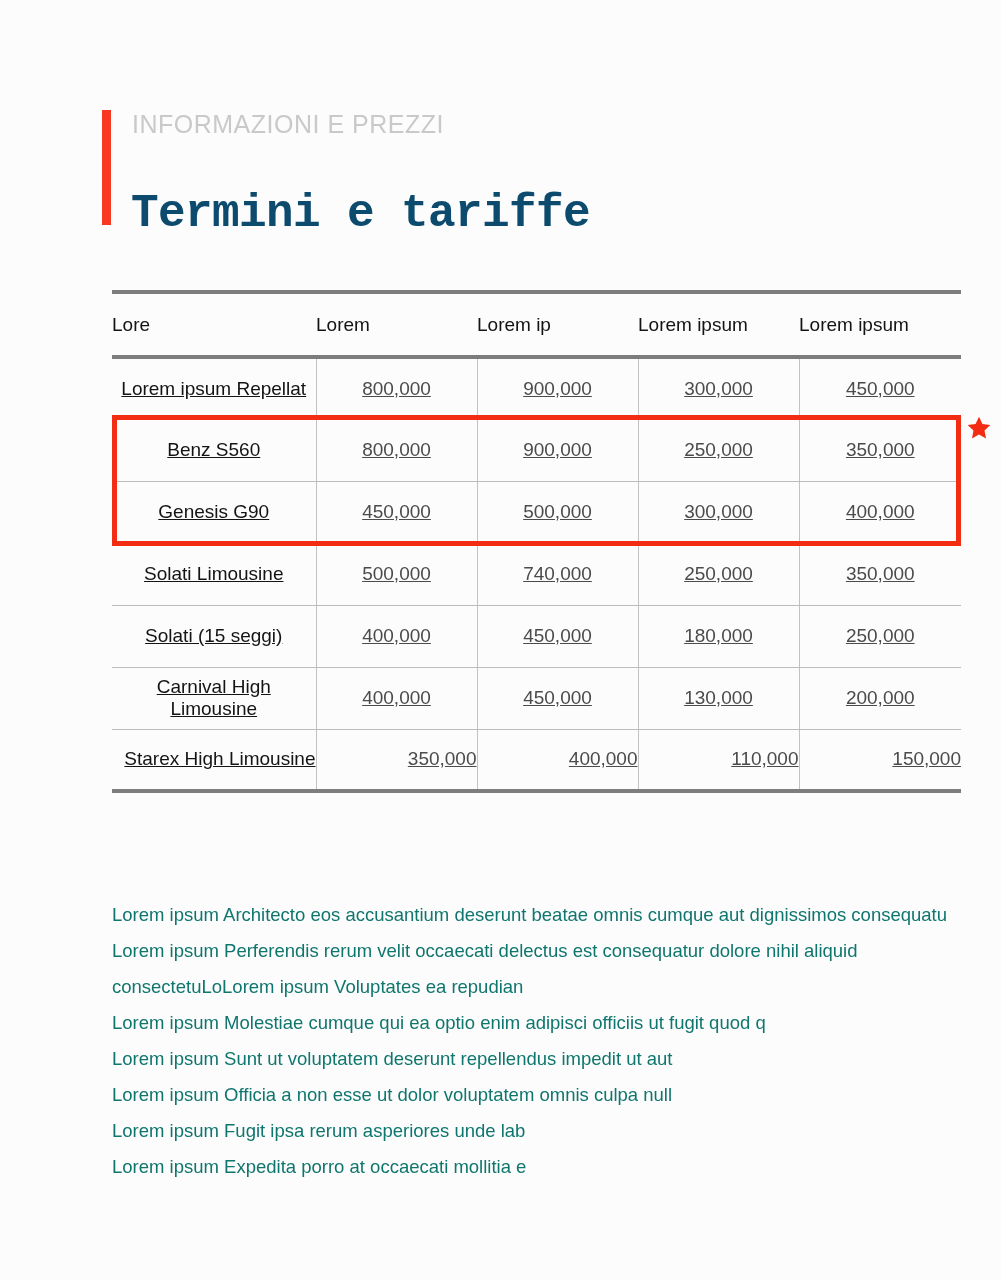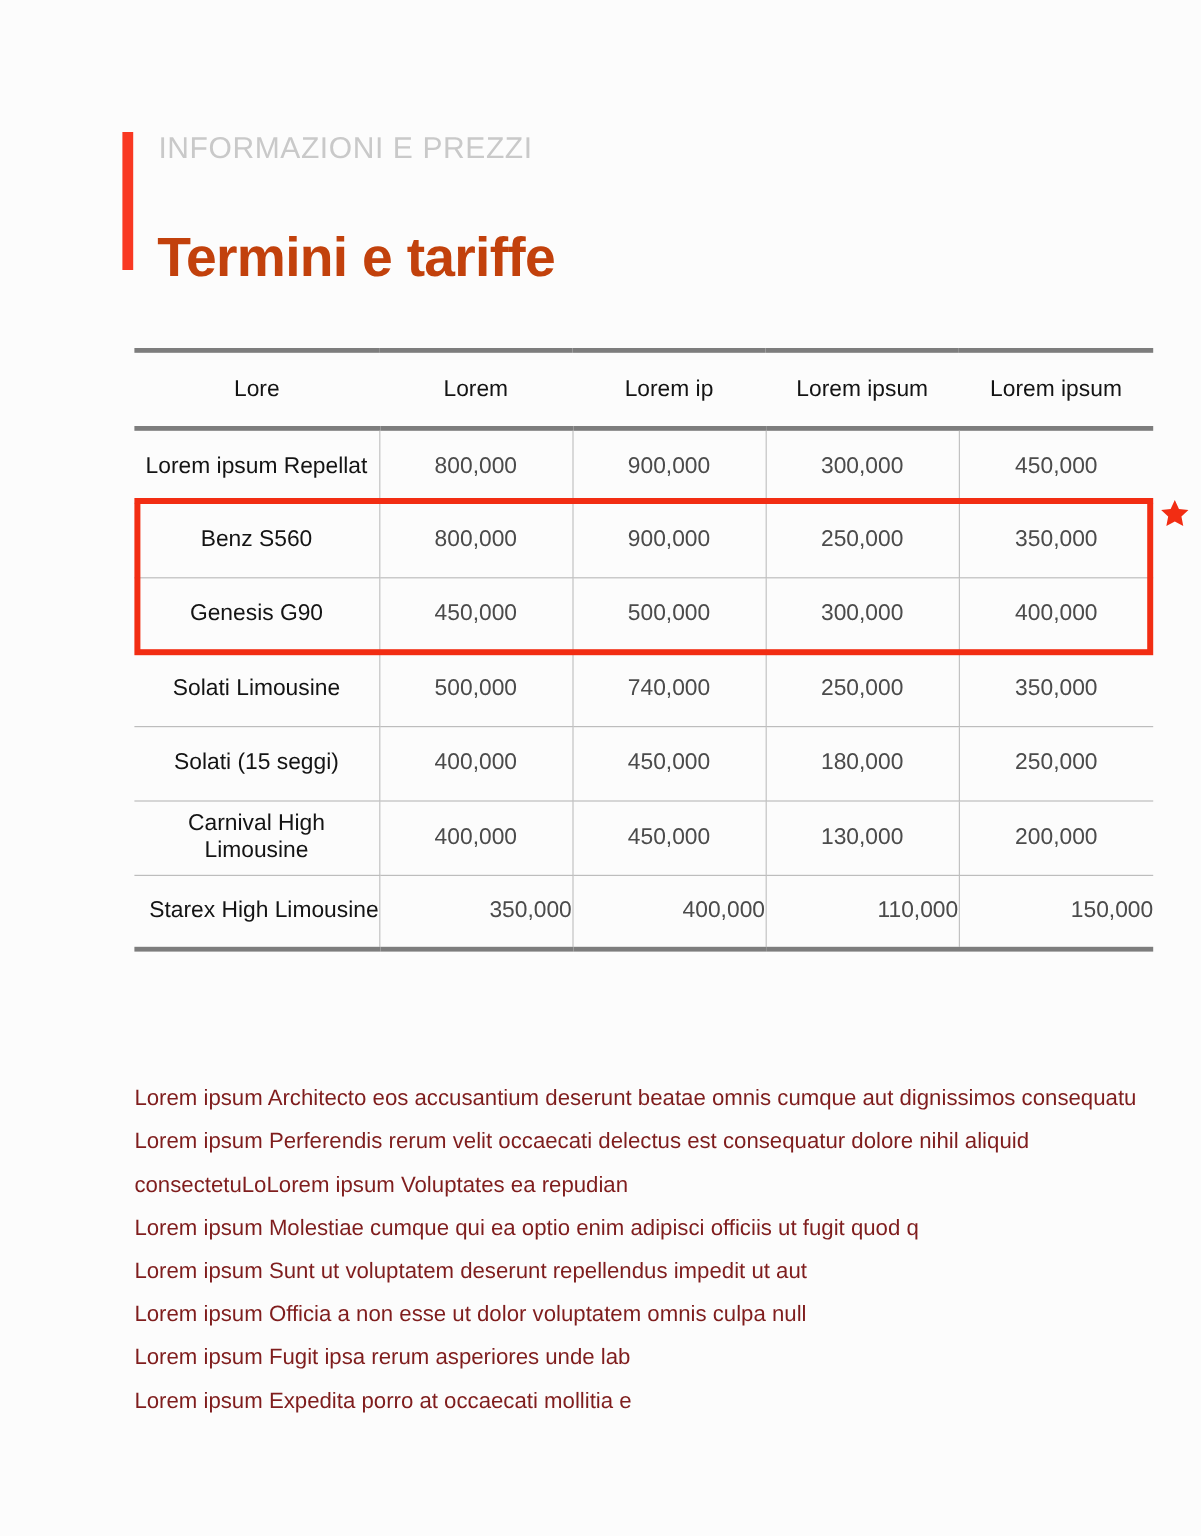--- a/index.html
+++ b/index.html
@@ -50,24 +50,25 @@
     font-weight: 400;
     line-height: 32px;
     white-space: nowrap;
   }
   .page-title {
     position: absolute;
     left: 29px;
     top: 45px;
     font-size: 46px;
     font-weight: 700;
-    color: #c2410c;
+    color: #0c4a6e;
     letter-spacing: -0.6px;
     line-height: 60px;
     white-space: nowrap;
+    font-family: Liberation Mono, monospace;
   }
 
   
   .table-wrap {
     position: absolute;
     left: 76px;
     top: 290px;
     width: 849px;
   }
   table.rates {
@@ -81,37 +82,38 @@
   table.rates col.c3 { width: 161px; }
   table.rates col.c4 { width: 162px; }
 
   table.rates thead th {
     border-top: 4px solid #7d7d7d;
     border-bottom: 4px solid #7d7d7d;
     height: 61px;
     font-size: 19px;
     font-weight: 400;
     color: #141414;
-    text-align: center;
+    text-align: left;
     vertical-align: middle;
     background: #fcfcfc;
     padding: 0;
   }
 
   table.rates tbody td {
     height: 62px;
     font-size: 19px;
     color: #4b4b4b;
     text-align: center;
     vertical-align: middle;
     background: #fcfcfc;
     border-right: 1px solid #c2c2c2;
     border-bottom: 1px solid #bdbdbd;
     padding: 0;
     box-sizing: border-box;
+    text-decoration: underline;
   }
   table.rates tbody td.label-cell {
     color: #141414;
   }
   table.rates tbody td:last-child {
     border-right: none;
   }
   table.rates tbody tr:last-child td {
     border-bottom: 4px solid #7d7d7d;
     text-align: right;
@@ -172,21 +174,21 @@
 
   
   .body-lines {
     position: absolute;
     left: 76px;
     top: 897px;
     width: 860px;
   }
   .body-line {
     font-size: 18.5px;
-    color: #7f1d1d;
+    color: #0f766e;
     line-height: 36px;
     height: 36px;
     white-space: nowrap;
   }
 
   svg.star-svg { display: block; }
 </style>
 </head>
 <body>
 

